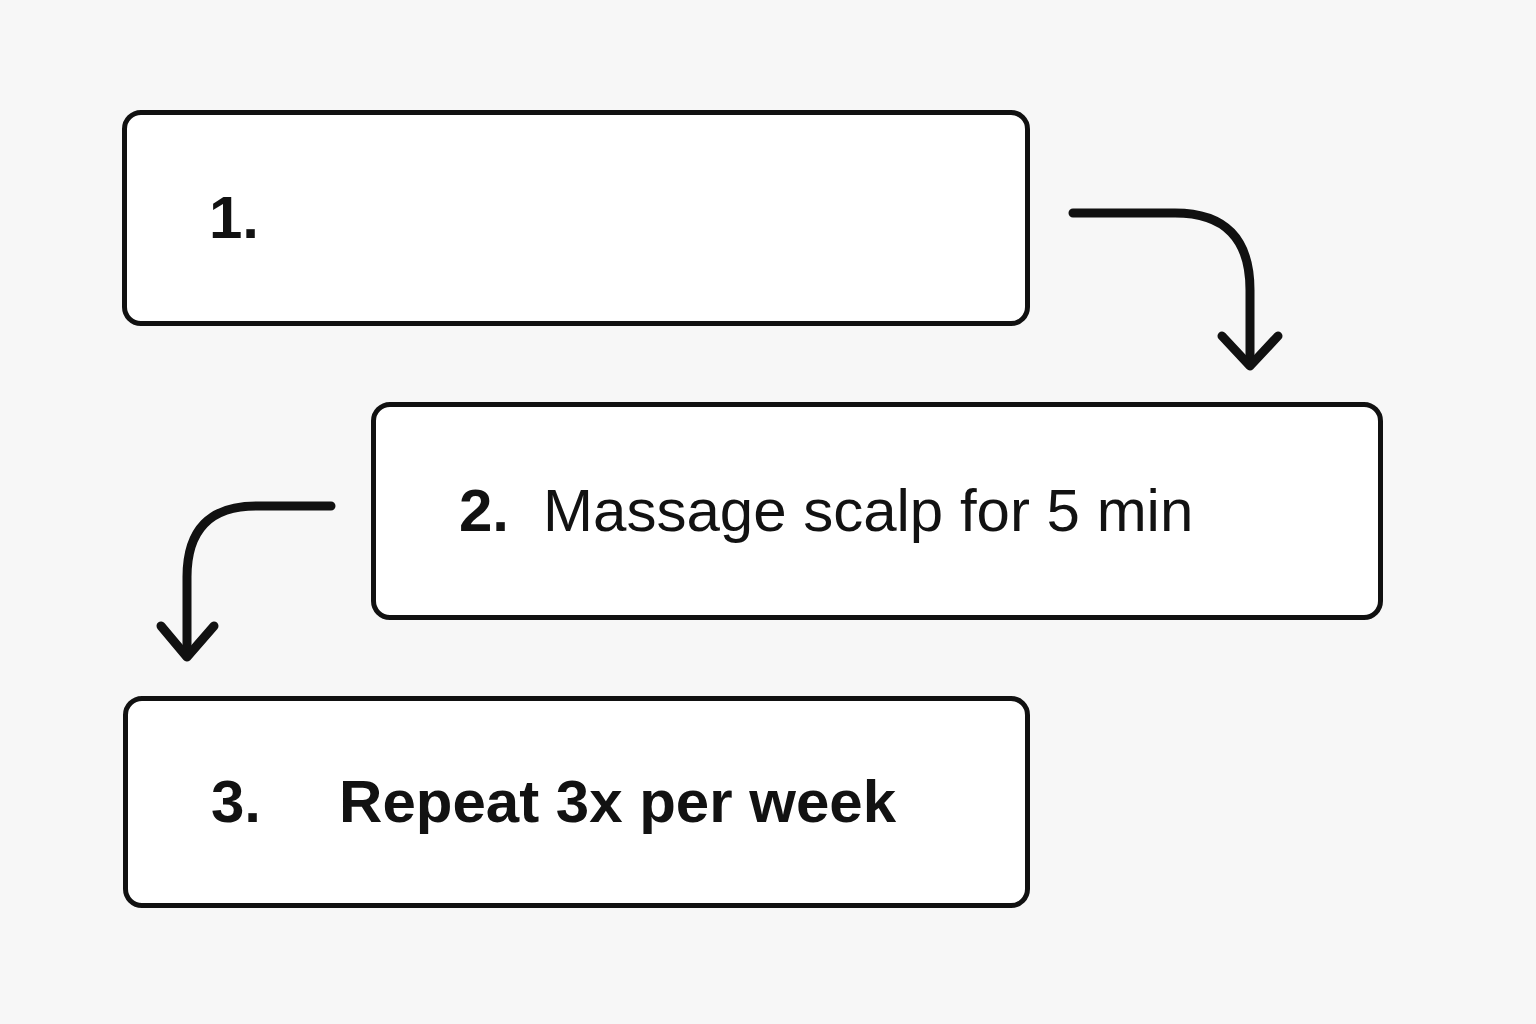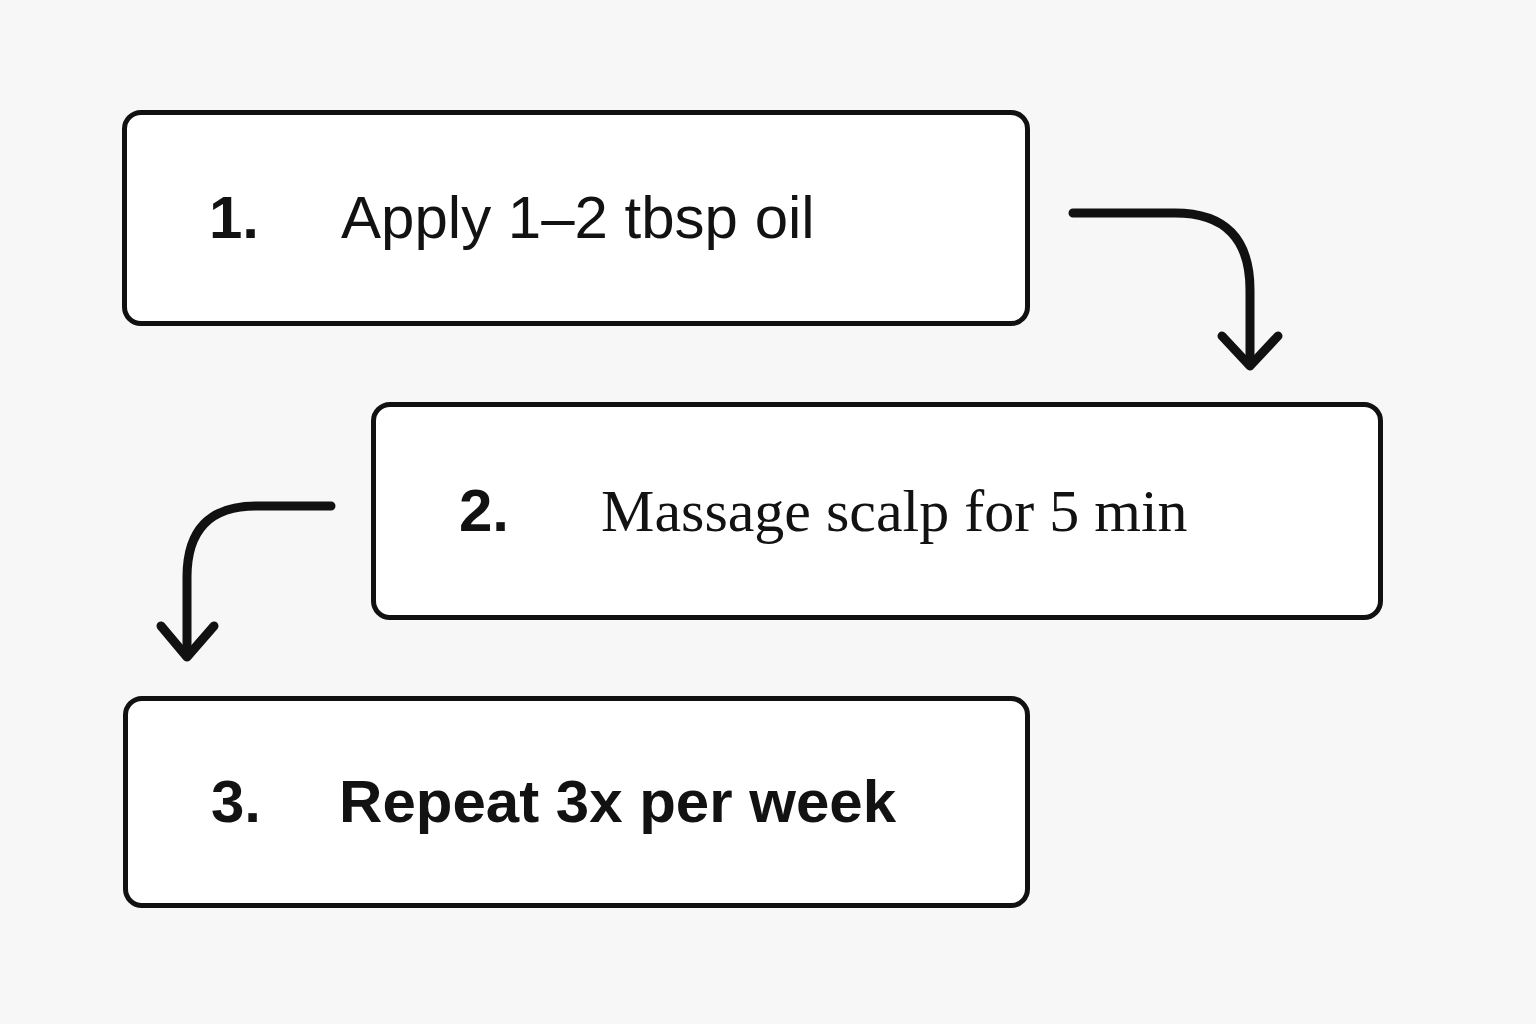--- a/index.html
+++ b/index.html
@@ -63,21 +63,21 @@
   }
   #step-box-1 .step-label { margin-left: 82px; }
 
   #step-box-2 {
     left: 371px;
     top: 402px;
     width: 1012px;
     height: 218px;
     padding-left: 83px;
   }
-  #step-box-2 .step-label { margin-left: 92px; font-family: Liberation Serif, serif; }
+  #step-box-2 .step-label { margin-left: 34px; }
 
   #step-box-3 {
     left: 123px;
     top: 696px;
     width: 907px;
     height: 212px;
     padding-left: 83px;
   }
   #step-box-3 .step-label { margin-left: 78px; font-weight: bold; }
 
@@ -97,21 +97,20 @@
     stroke-linejoin: round;
   }
 </style>
 </head>
 <body>
 
 <div id="canvas">
 
   <div class="step-box" id="step-box-1">
     <span class="step-num">1.</span>
-    <span class="step-label">Apply 1–2 tbsp oil</span>
   </div>
 
   <svg class="connector" id="connector-1-2" width="260" height="210" viewBox="0 0 260 210">
     <path d="M 23 23 L 125 23 Q 200 23 200 100 L 200 166"></path>
     <path d="M 172 146 L 200 176 L 228 146"></path>
   </svg>
 
   <div class="step-box" id="step-box-2">
     <span class="step-num">2.</span>
     <span class="step-label">Massage scalp for 5 min</span>

